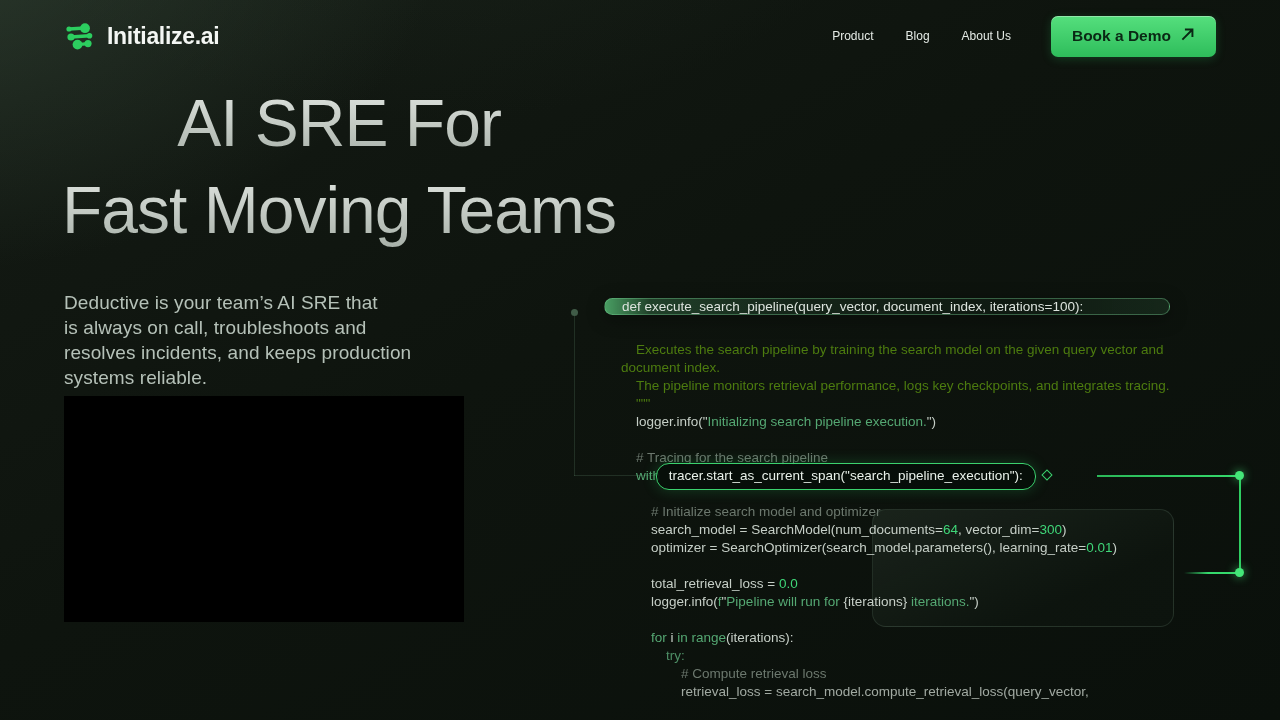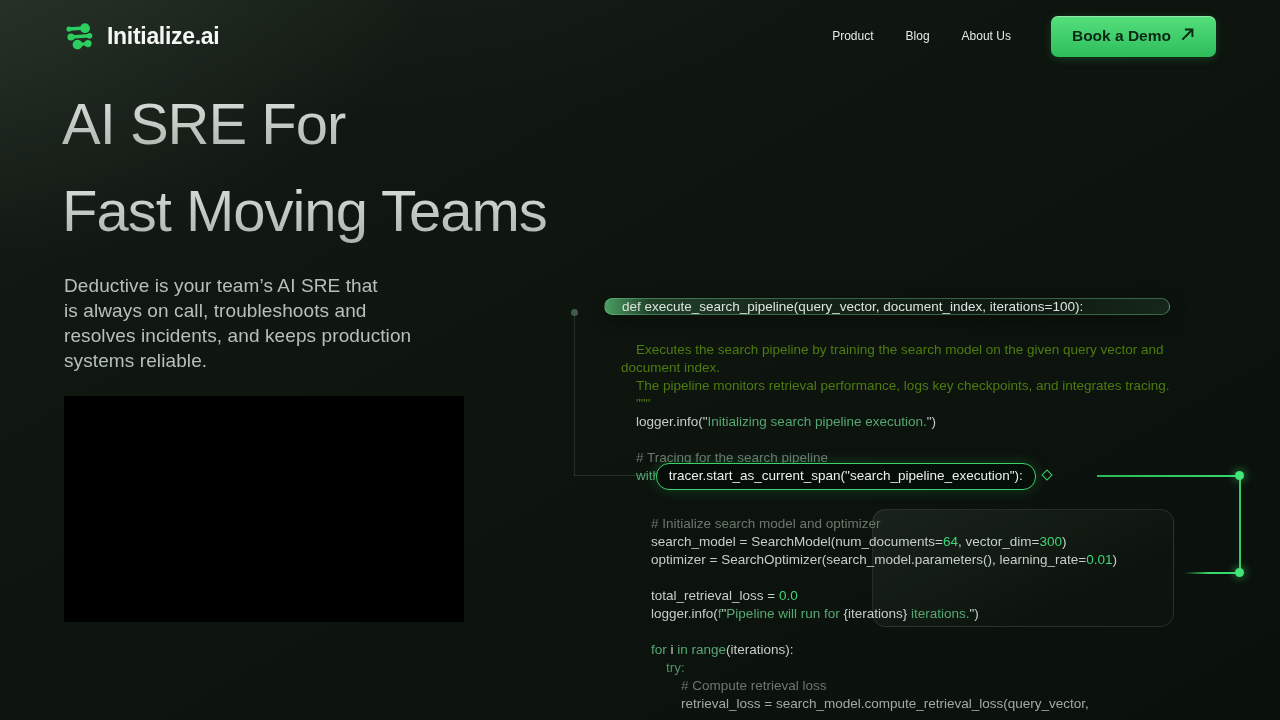--- a/index.html
+++ b/index.html
@@ -23,24 +23,24 @@
   .nav { display:flex; align-items:center; gap:32px; }
   .nav a { color:#e4eae5; font-size:12px; text-decoration:none; cursor:pointer;text-align:center; }
   .cta { margin-left:8px; display:flex; align-items:center; gap:9px; height:41px; padding:0 21px;
     border:none; border-radius:7px; cursor:pointer;
     background:linear-gradient(180deg,#55df7d 0%,#2ebd5b 100%);
     box-shadow:inset 0 1px 0 rgba(255,255,255,.35), 0 2px 10px rgba(40,180,90,.25);
     color:#0a2814; font-size:15.5px; font-weight:600; font-family:"Liberation Sans",sans-serif; }
 
   
   .hero-title { position:absolute; left:62px; top:80px; font-weight:500; letter-spacing:-1px; }
-  .hero-title span { display:block; font-size:58px; line-height:87px;
+  .hero-title span { display:block; font-size:66px; line-height:87px;
     background:linear-gradient(180deg,#dbe0db 15%, #a6afa7 95%);
-    -webkit-background-clip:text; background-clip:text; color:transparent; }
-  .hero-desc { position:absolute; left:64px; top:273px; font-size:19px; line-height:25px;
+    -webkit-background-clip:text; background-clip:text; color:transparent;text-align:center; }
+  .hero-desc { position:absolute; left:64px; top:290px; font-size:19px; line-height:25px;
     color:#b5c1b8; letter-spacing:.1px; }
   .video { position:absolute; left:64px; top:396px; width:400px; height:226px; background:#000; cursor:pointer; }
 
   
   .code-area { position:absolute; inset:0; font-size:13.5px; }
   .def-pill { position:absolute; left:604px; top:298px; width:566px; height:17px; z-index:2;
     border-radius:17px; display:flex; align-items:center; padding-left:17px;
     border:1px solid rgba(120,210,150,.38);
     background:linear-gradient(90deg, rgba(88,192,120,.80) 0%, rgba(52,110,70,.50) 8%,
       rgba(30,56,38,.50) 32%, rgba(17,30,21,.58) 72%, rgba(36,70,46,.40) 100%);
@@ -148,21 +148,21 @@
     <div class="code-lines">
         <div class="code-line" style="padding-left: 15px;"><span class="seg-dim">Executes the search pipeline by training the search model on the given query vector and</span></div>
         <div class="code-line" style="padding-left: 0px;"><span class="seg-dim">document index.</span></div>
         <div class="code-line" style="padding-left: 15px;"><span class="seg-dim">The pipeline monitors retrieval performance, logs key checkpoints, and integrates tracing.</span></div>
         <div class="code-line" style="padding-left: 15px;"><span class="seg-dim">"""</span></div>
         <div class="code-line" style="padding-left: 15px;"><span class="seg-d">logger.info("</span><span class="seg-s">Initializing search pipeline execution.</span><span class="seg-d">")</span></div>
         <div class="code-line"></div>
         <div class="code-line" style="padding-left: 15px;"><span class="seg-cm"># Tracing for the search pipeline</span></div>
         <div class="code-line" style="padding-left: 15px;"><span class="seg-s">with </span><span class="seg-pill">tracer.start_as_current_span("search_pipeline_execution"):</span><span class="diamond"></span></div>
         <div class="code-line"></div>
-        <div class="code-line" style="padding-left: 30px; margin-top: 12px;"><span class="seg-cm"># Initialize search model and optimizer</span></div>
+        <div class="code-line" style="padding-left: 30px;"><span class="seg-cm"># Initialize search model and optimizer</span></div>
         <div class="code-line" style="padding-left: 30px;"><span class="seg-d">search_model = SearchModel(num_documents=</span><span class="seg-n">64</span><span class="seg-d">, vector_dim=</span><span class="seg-n">300</span><span class="seg-d">)</span></div>
         <div class="code-line" style="padding-left: 30px;"><span class="seg-d">optimizer = SearchOptimizer(search_model.parameters(), learning_rate=</span><span class="seg-n">0.01</span><span class="seg-d">)</span></div>
         <div class="code-line"></div>
         <div class="code-line" style="padding-left: 30px;"><span class="seg-d">total_retrieval_loss = </span><span class="seg-n">0.0</span></div>
         <div class="code-line" style="padding-left: 30px;"><span class="seg-d">logger.info(</span><span class="seg-s">f</span><span class="seg-d">"</span><span class="seg-s">Pipeline will run for </span><span class="seg-d">{iterations}</span><span class="seg-s"> iterations.</span><span class="seg-d">")</span></div>
         <div class="code-line"></div>
         <div class="code-line" style="padding-left: 30px;"><span class="seg-s">for </span><span class="seg-d">i </span><span class="seg-s">in range</span><span class="seg-d">(iterations):</span></div>
         <div class="code-line" style="padding-left: 45px;"><span class="seg-s2">try:</span></div>
         <div class="code-line" style="padding-left: 60px;"><span class="seg-cm"># Compute retrieval loss</span></div>
         <div class="code-line fade" style="padding-left: 60px;"><span class="seg-d">retrieval_loss = search_model.compute_retrieval_loss(query_vector,</span></div>

